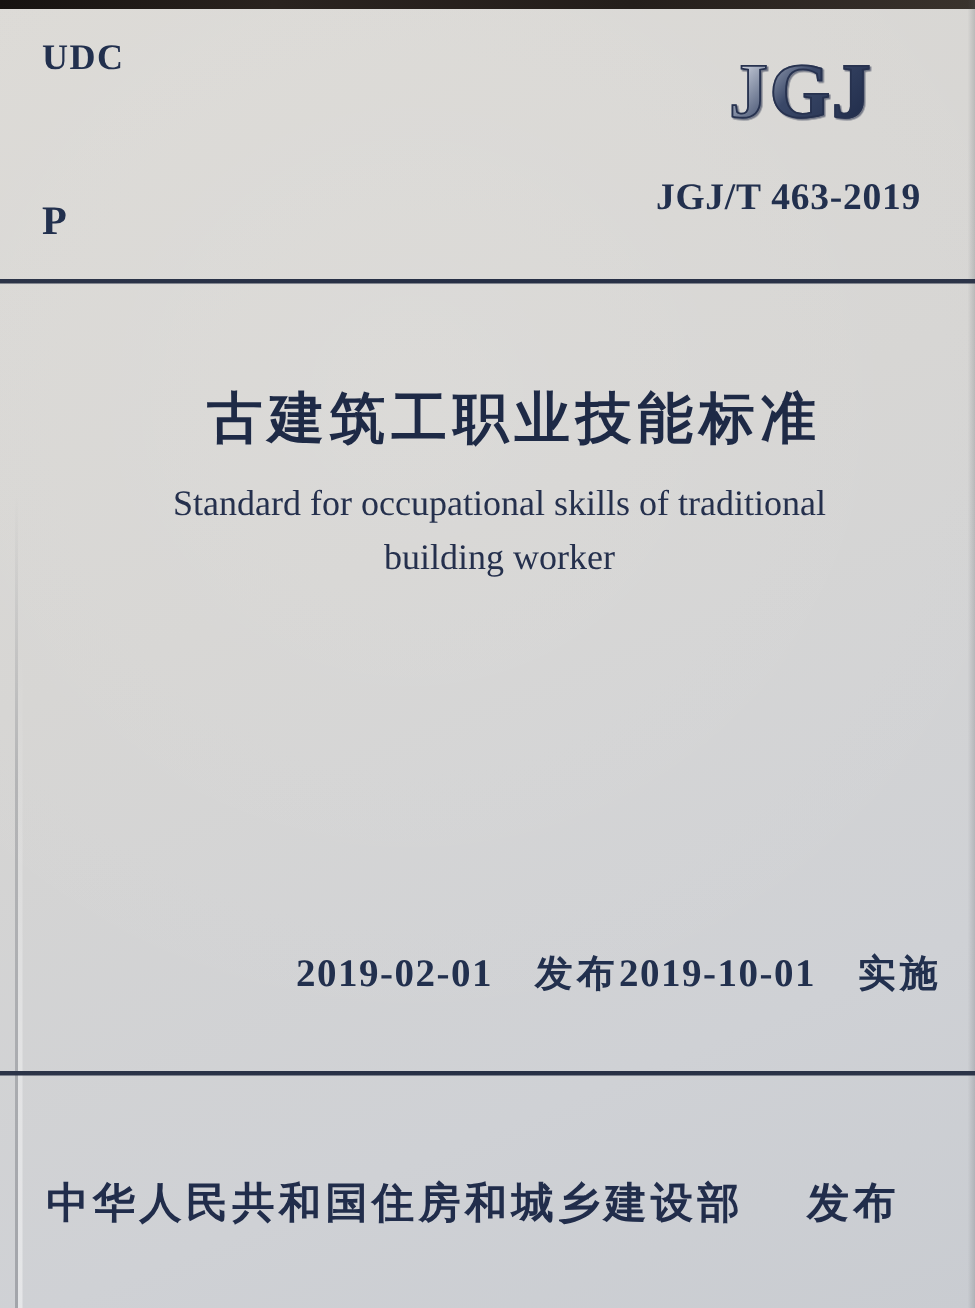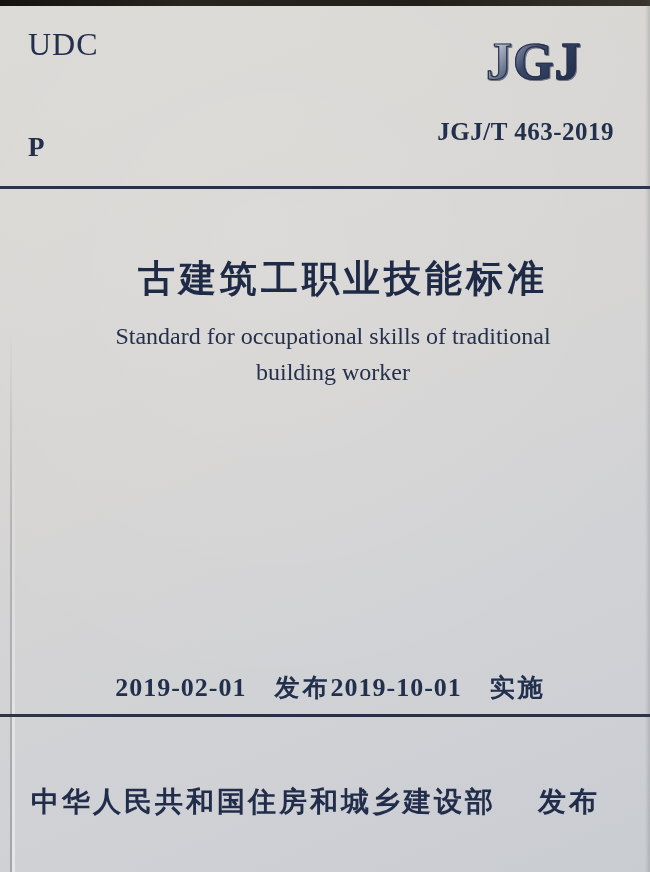--- a/index.html
+++ b/index.html
@@ -25,21 +25,21 @@
   .left-edge-hl{
     position:absolute;left:12px;top:430px;bottom:0;width:3px;
     background:linear-gradient(180deg,rgba(255,255,255,0) 0%,rgba(255,255,255,0.35) 60%,rgba(255,255,255,0.45) 100%);
   }
   .right-shade{
     position:absolute;right:0;top:0;bottom:0;width:5px;
     background:linear-gradient(90deg,rgba(0,0,0,0),rgba(80,82,88,0.22));
   }
   .udc{
     position:absolute;left:28px;top:26px;
-    font-size:32px;font-weight:normal;letter-spacing:1px;color:#22304e;
+    font-size:24px;font-weight:bold;letter-spacing:1px;color:#22304e;
   }
   .p-label{
     position:absolute;left:28px;top:132px;
     font-size:27px;font-weight:bold;color:#22304e;
   }
   .header-cn{
     position:absolute;left:75px;top:78px;width:430px;
     text-align:center;
     font-size:26px;font-weight:700;letter-spacing:2px;
     color:#24314f;
@@ -74,22 +74,22 @@
     font-size:37px;font-weight:600;letter-spacing:4px;
     color:#1e2a46;
   }
   .title-en{
     position:absolute;left:8px;top:318px;width:650px;
     text-align:center;
     font-size:24px;line-height:36px;font-weight:500;
     color:#25304d;
   }
   .dates{
-    position:absolute;left:33px;right:22px;top:671px;
-    display:flex;justify-content:center;align-items:baseline;
+    position:absolute;left:33px;right:22px;top:632px;
+    display:flex;justify-content:flex-end;align-items:baseline;
     font-size:26px;font-weight:bold;color:#22304e;
     white-space:nowrap;
   }
   .date-num{font-family:"Liberation Serif", serif;letter-spacing:1px;}
   .date-label{
     font-family:"Liberation Sans", sans-serif;
     font-size:25px;margin-left:28px;letter-spacing:3px;
   }
   .publisher-row{
     position:absolute;left:0;top:783px;width:631px;

